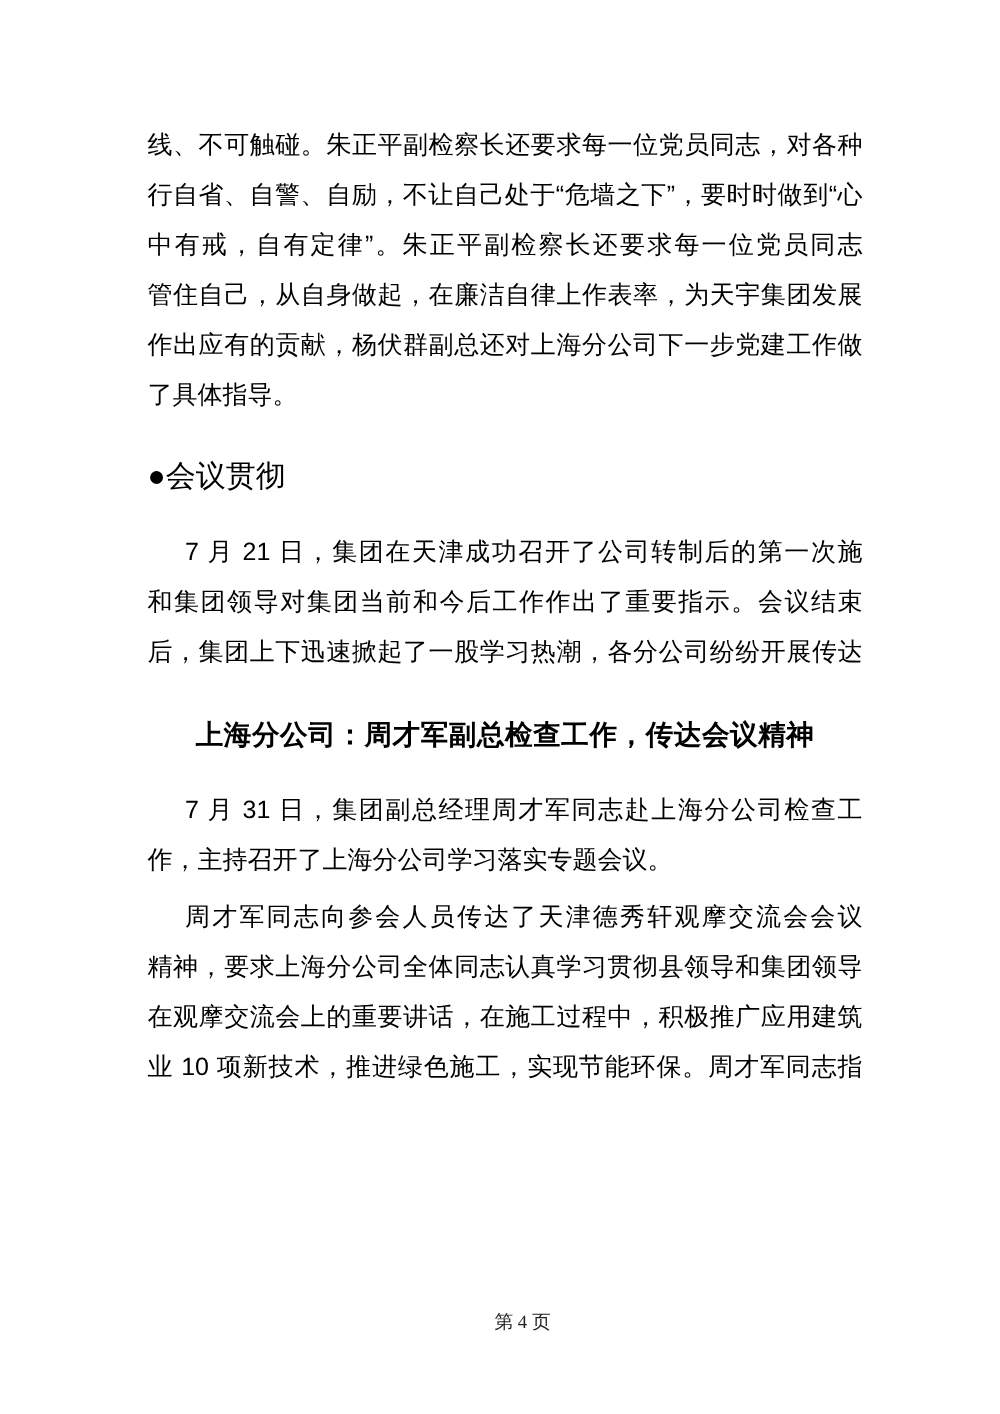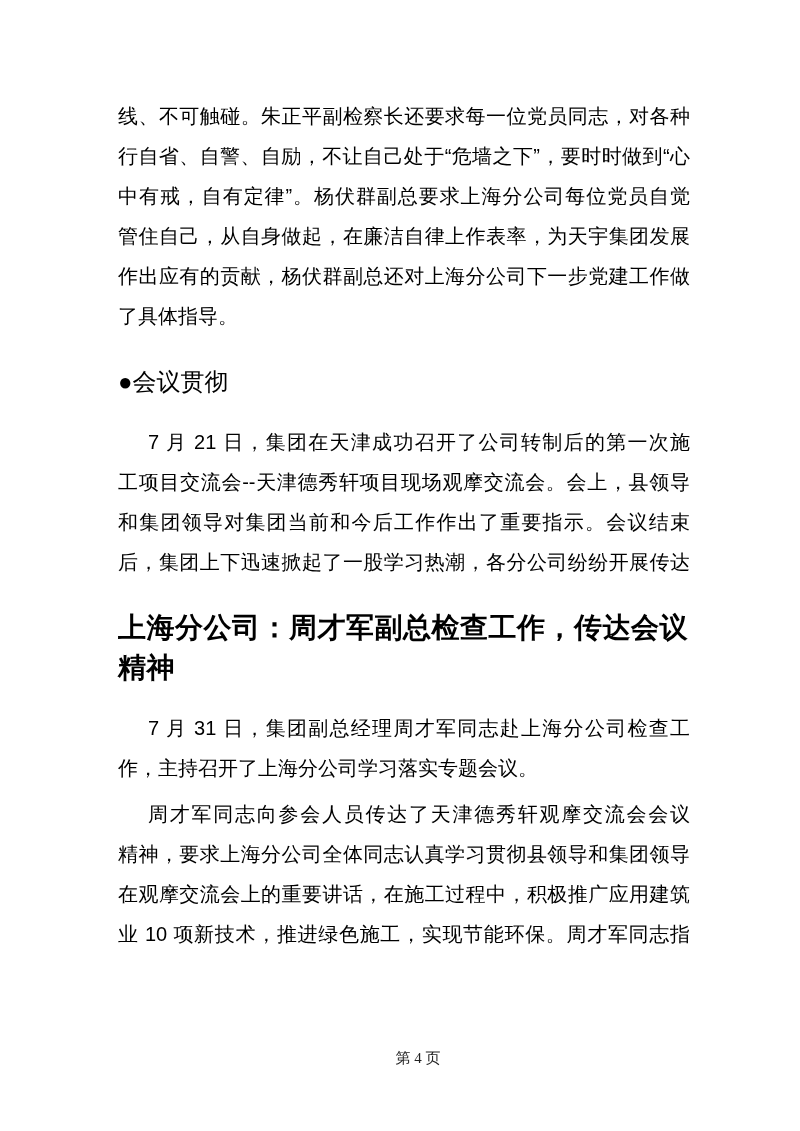--- a/index.html
+++ b/index.html
@@ -47,24 +47,25 @@
     font-size: 24px;
     font-weight: normal;
     line-height: 40px;
     margin: 26px 0 20px 0;
     text-align: left;
   }
   .section-heading .bullet {
     display: inline-block;
   }
   .sub-heading {
-    font-size: 28px;
+    font-size: 22px;
     font-weight: bold;
     line-height: 40px;
     margin: 26px 0 20px 0;
+    text-align: center;
     letter-spacing: 0.5px;
   }
   .footer {
     position: absolute;
     left: 18px;
     top: 1048px;
     width: 800px;
     text-align: center;
     font-family: "Liberation Serif", serif;
     font-size: 15px;
@@ -73,29 +74,28 @@
   }
 </style>
 </head>
 <body>
 
 <main class="page">
   <div class="doc-body" id="doc-body">
       <div class="para">
         <div class="tline">线、不可触碰。朱正平副检察长还要求每一位党员同志，对各种</div>
         <div class="tline">行自省、自警、自励，不让自己处于“危墙之下”，要时时做到“心</div>
-        <div class="tline">中有戒，自有定律”。杨伏群副总要求上海分公司每位党员自觉</div>
+        <div class="tline">中有戒，自有定律”。朱正平副检察长还要求每一位党员同志</div>
         <div class="tline">管住自己，从自身做起，在廉洁自律上作表率，为天宇集团发展</div>
         <div class="tline">作出应有的贡献，杨伏群副总还对上海分公司下一步党建工作做</div>
         <div class="tline endline">了具体指导。</div>
       </div>
       <div class="section-heading"><span class="bullet">●</span><span>会议贯彻</span></div>
       <div class="para">
         <div class="tline indent">7 月 21 日，集团在天津成功召开了公司转制后的第一次施</div>
-        <div class="tline">工项目交流会--天津德秀轩项目现场观摩交流会。会上，县领导</div>
         <div class="tline">和集团领导对集团当前和今后工作作出了重要指示。会议结束</div>
         <div class="tline">后，集团上下迅速掀起了一股学习热潮，各分公司纷纷开展传达</div>
       </div>
       <div class="sub-heading">上海分公司：周才军副总检查工作，传达会议精神</div>
       <div class="para">
         <div class="tline indent">7 月 31 日，集团副总经理周才军同志赴上海分公司检查工</div>
         <div class="tline endline">作，主持召开了上海分公司学习落实专题会议。</div>
       </div>
       <div class="para">
         <div class="tline indent">周才军同志向参会人员传达了天津德秀轩观摩交流会会议</div>

